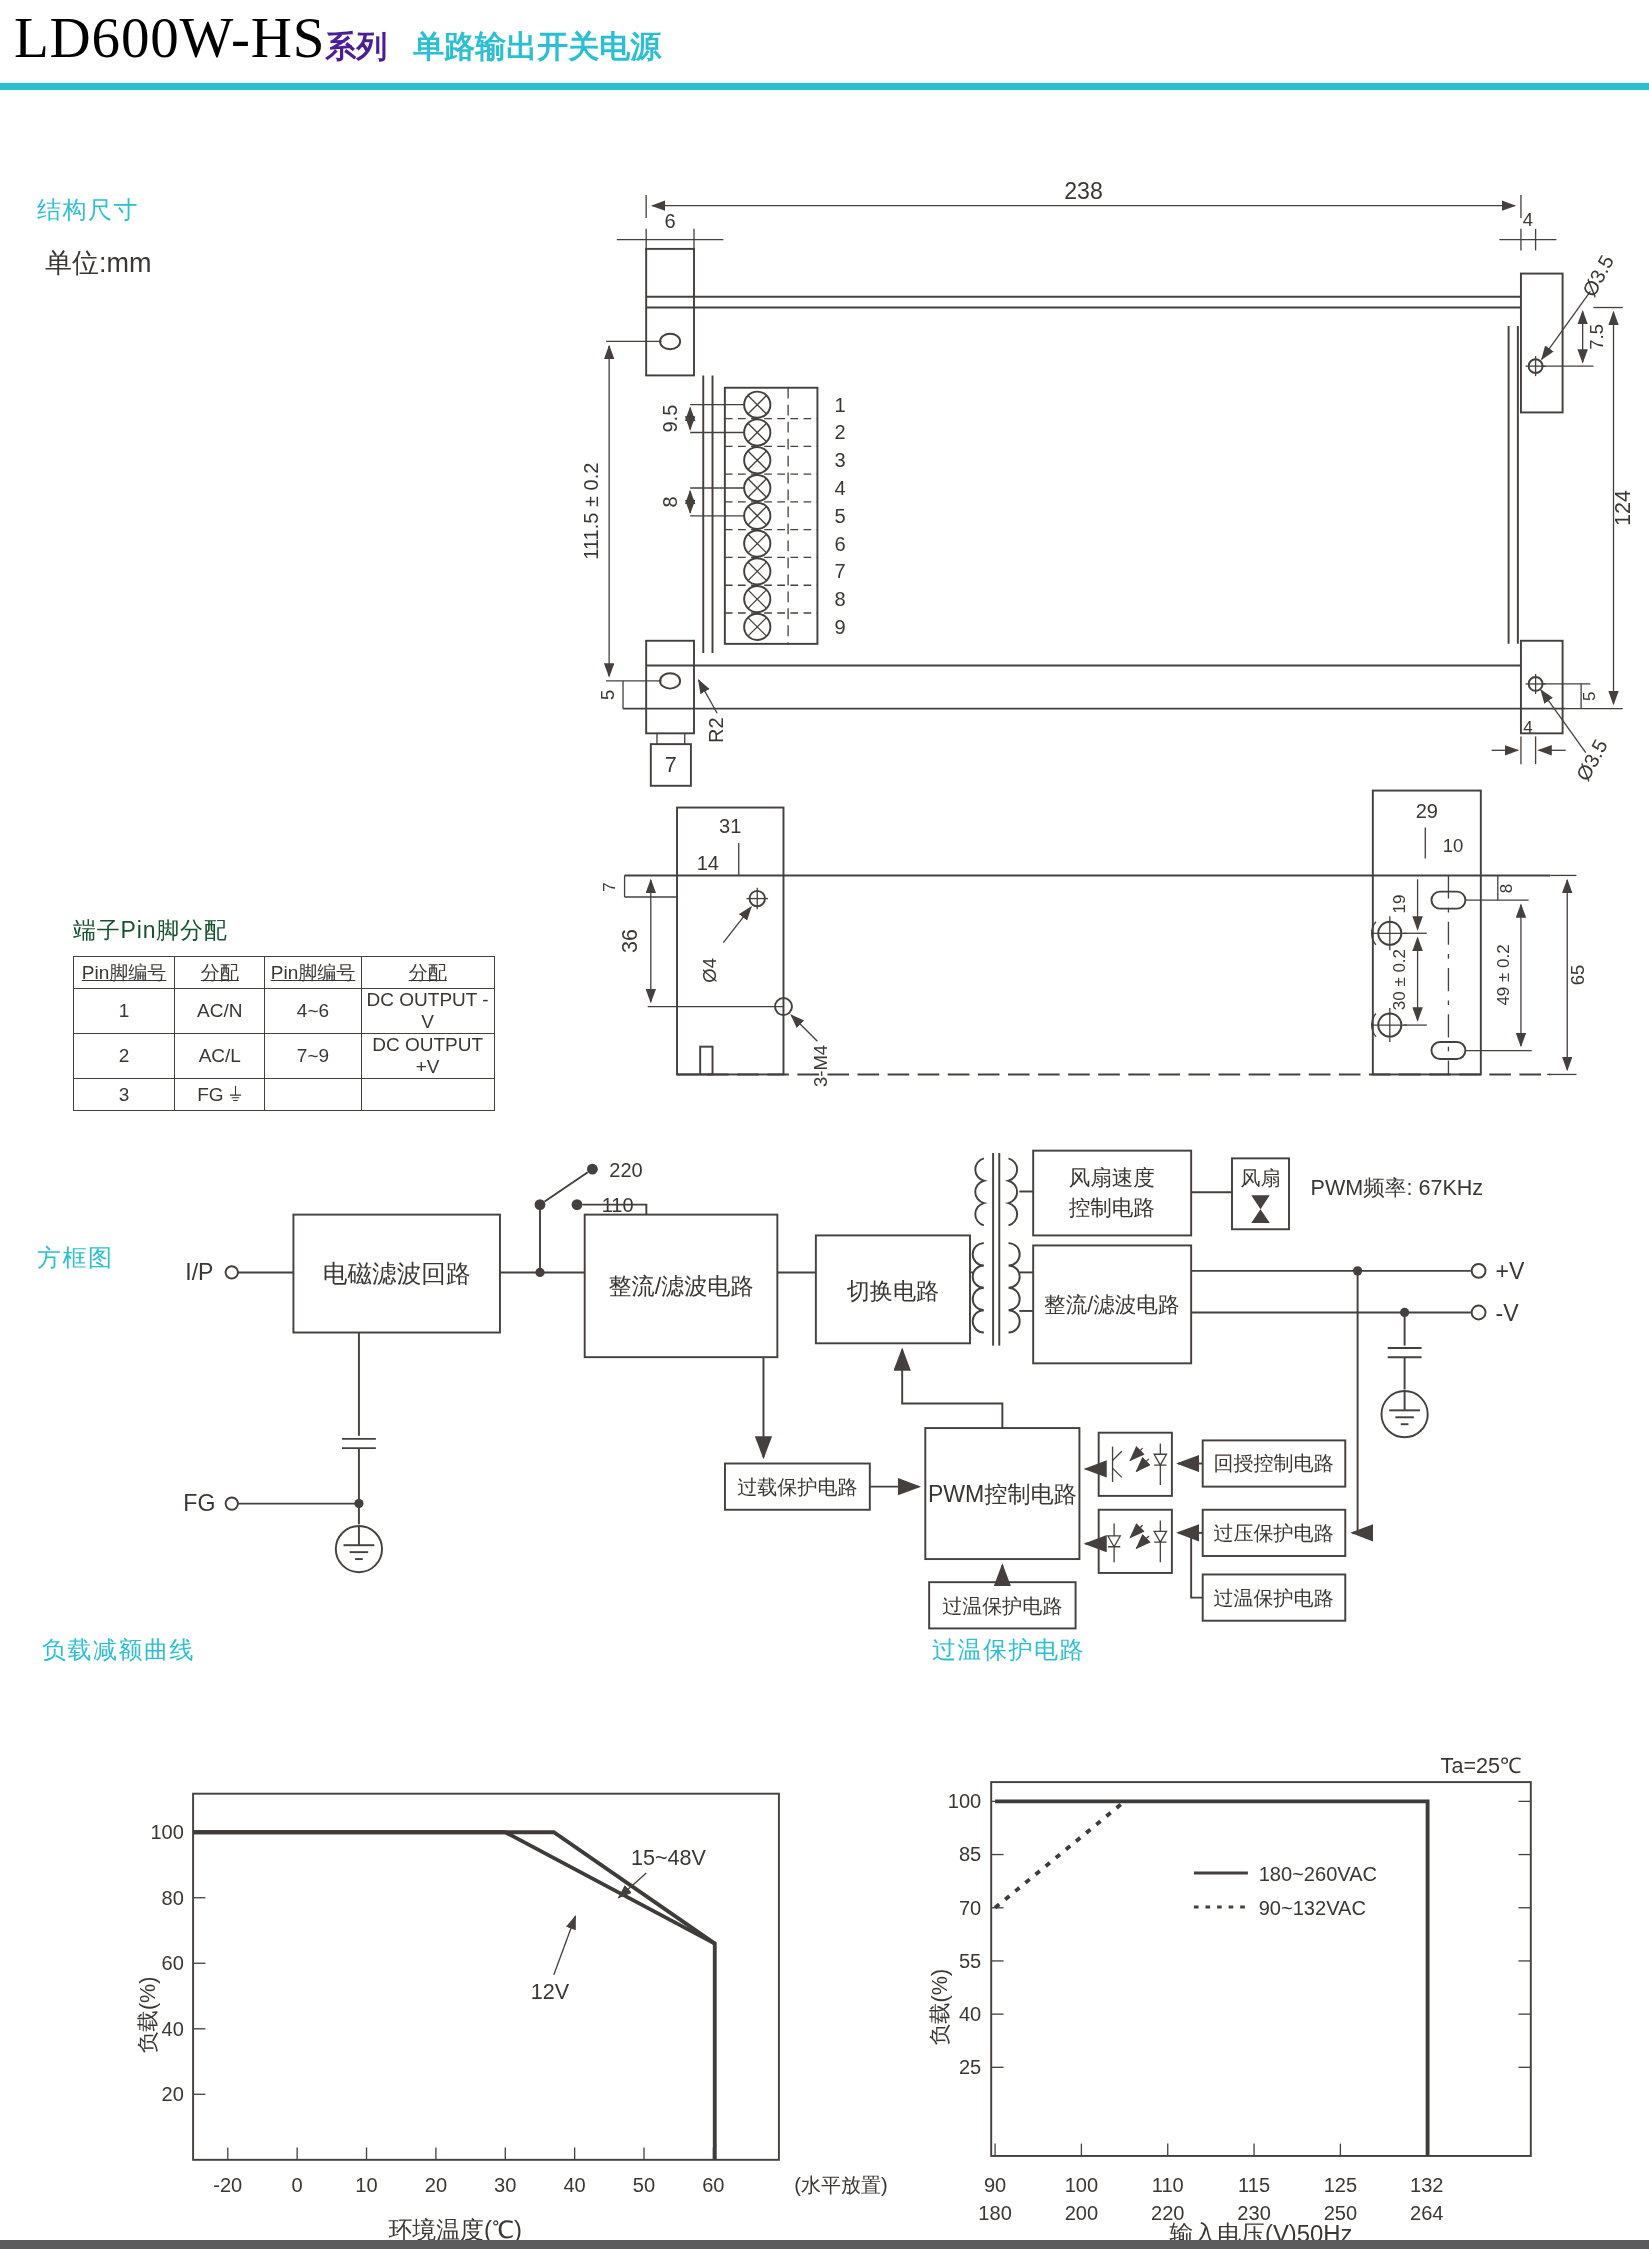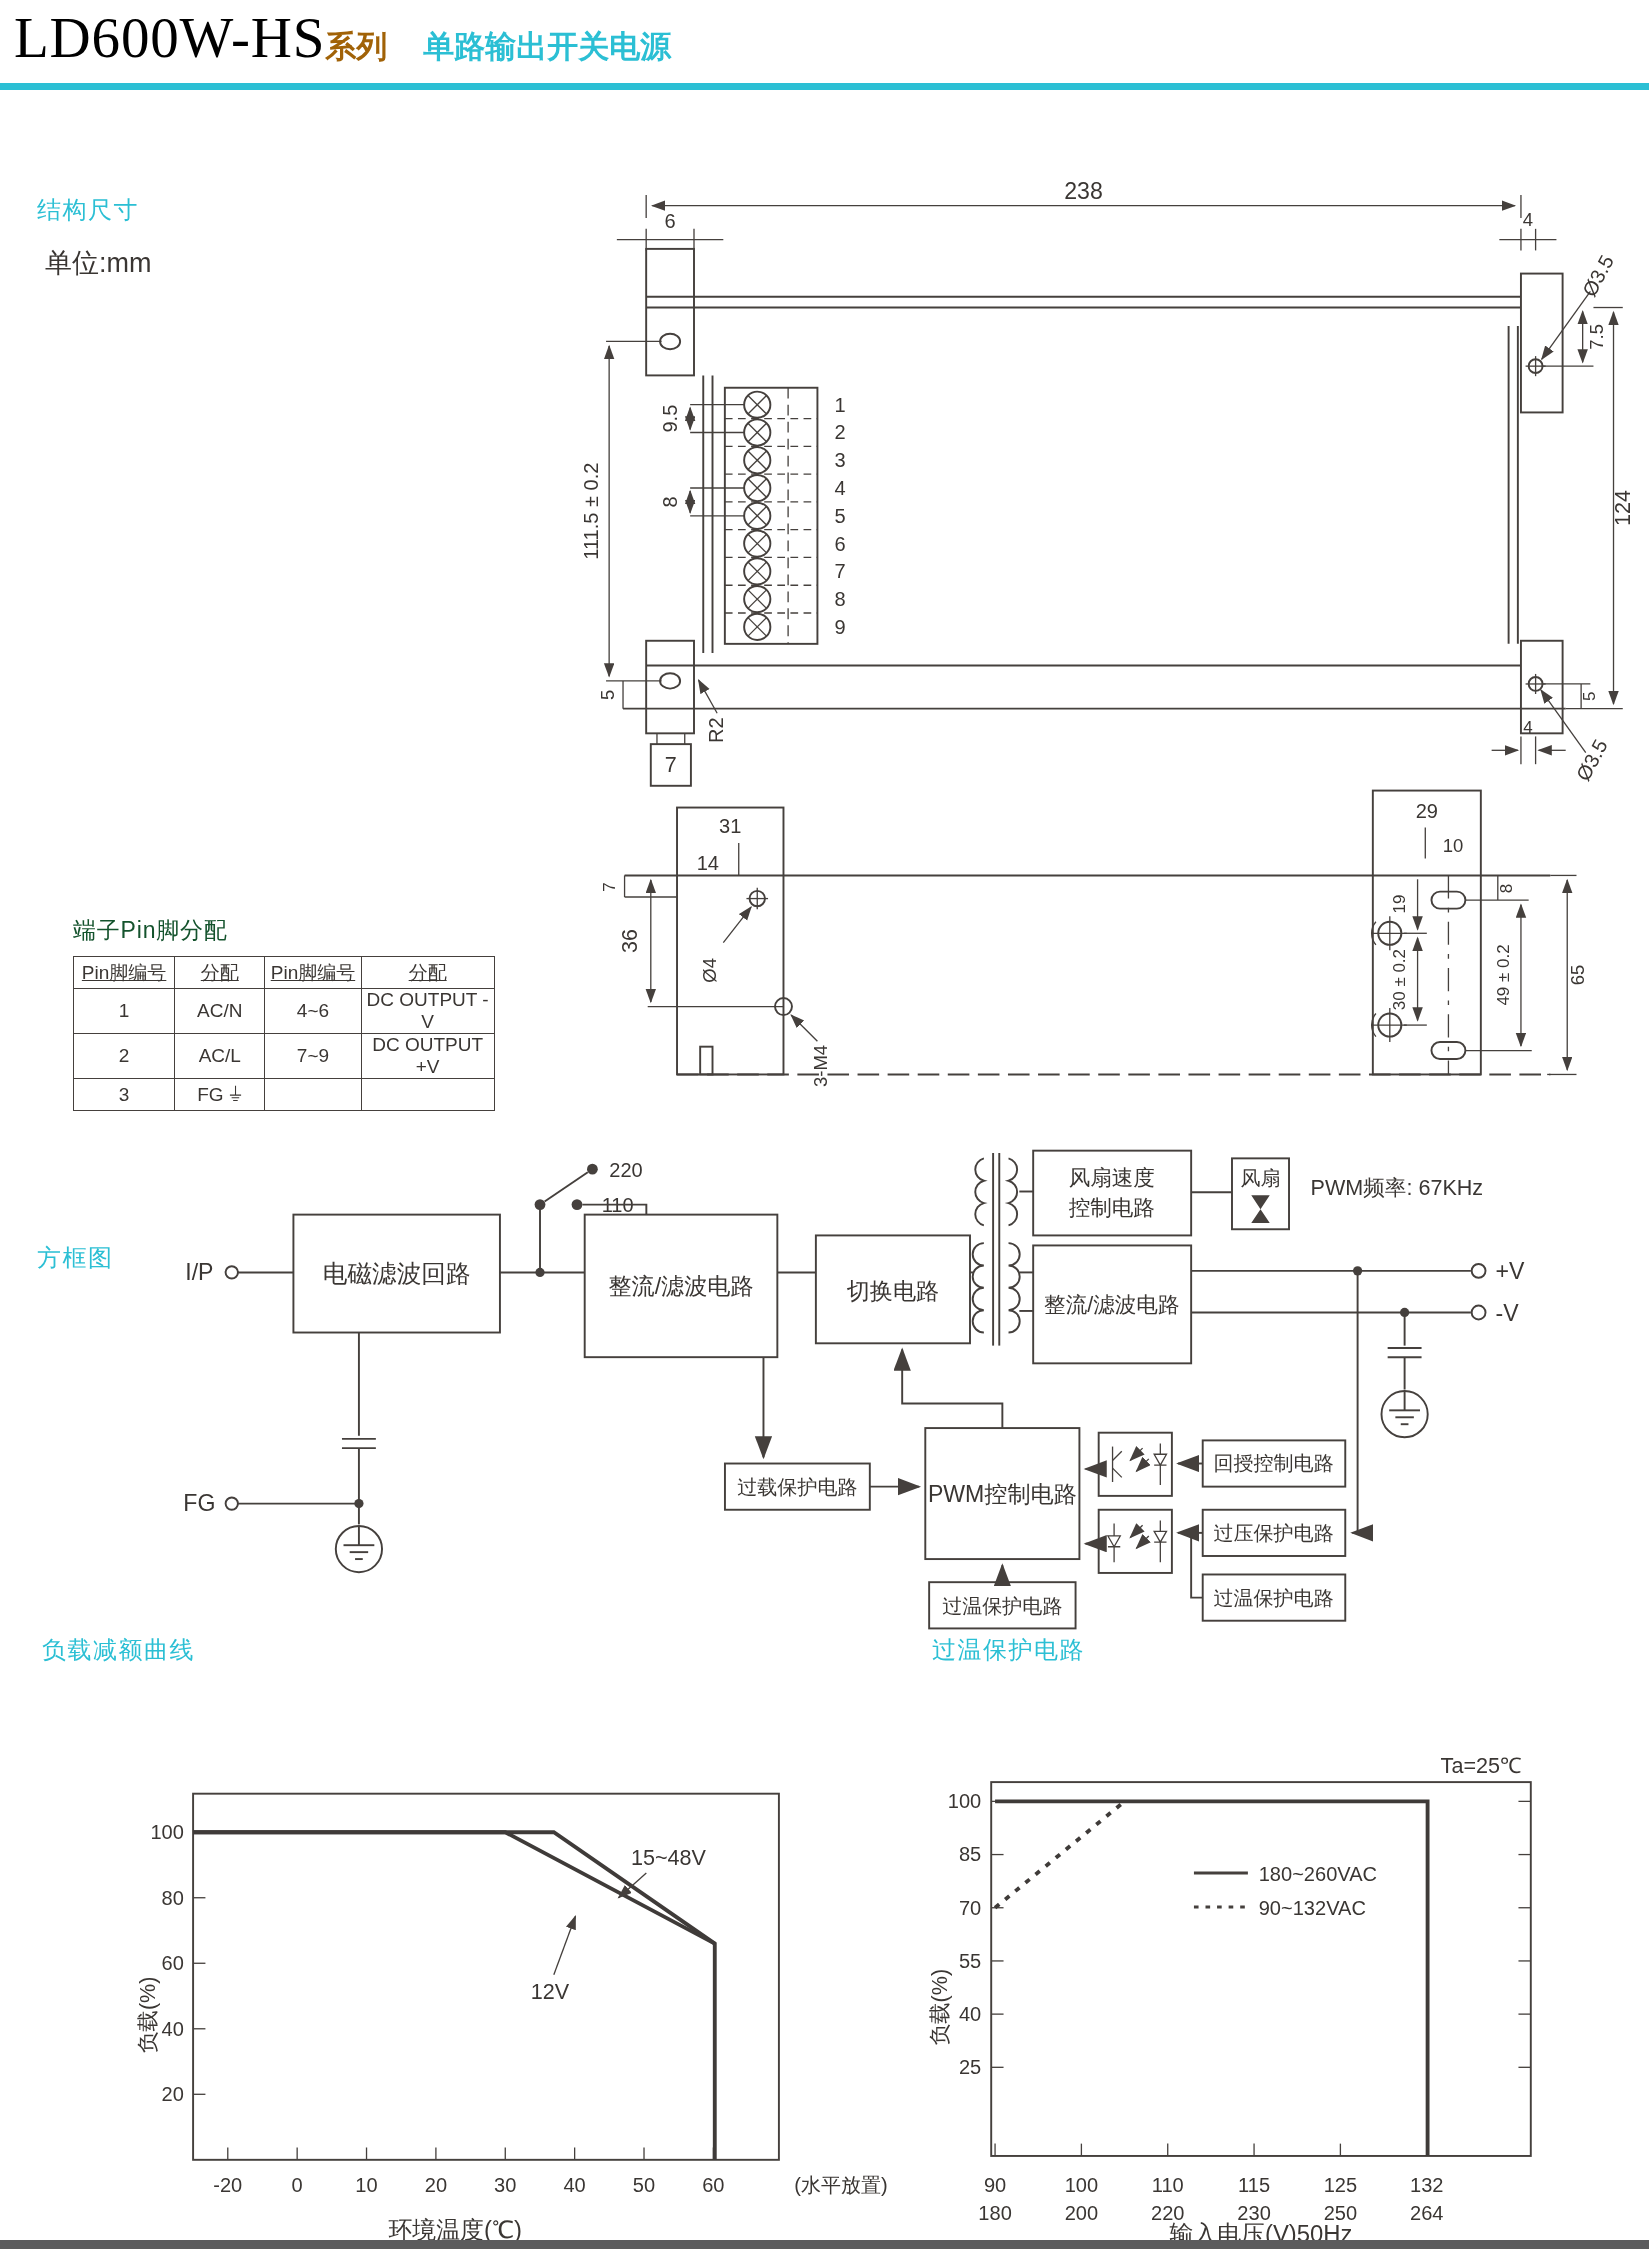--- a/index.html
+++ b/index.html
@@ -2,22 +2,22 @@
 <html style="font-size:12.3px"><head>
 <meta charset="utf-8">
 <style>
   html,body{margin:0;padding:0;background:#fff;}
   #page{position:relative;width:1649px;height:2250px;background:#fff;overflow:hidden;
         font-family:"Liberation Sans",sans-serif;color:#3a3633;}
   .abs{position:absolute;}
   
   #title-row{left:14px;top:4.6px;white-space:nowrap;}
   #title-model{font-family:"Liberation Serif",serif;font-size:57px;font-weight:400;color:#000000;letter-spacing:0.8px;}
-  #title-series{font-family:"Liberation Serif",serif;font-size:31px;font-weight:700;color:#a16207;}
-  #title-product{font-family:"Liberation Serif",serif;font-size:31px;font-weight:700;color:#2bbfd4;margin-left:36px;}
+  #title-series{font-family:"Liberation Serif",serif;font-size:31px;font-weight:700;color:#4c1d95;}
+  #title-product{font-family:"Liberation Serif",serif;font-size:31px;font-weight:700;color:#2bbfd4;margin-left:26px;}
   #logo{left:1310px;top:4.6px;display:flex;align-items:flex-start;}
   #logo-text{margin-left:7.7px;}
   #logo-cn{font-family:"Liberation Serif",serif;font-size:37px;font-weight:700;color:#1b7a8c;letter-spacing:4.6px;line-height:40px;}
   #logo-en{margin-top:1.5px;background:#c9242b;color:#fff;font-size:21px;font-weight:700;
            letter-spacing:3.1px;text-align:center;padding:2.3px 7.7px;}
   #header-rule{left:0;top:83px;width:1649px;height:7px;background:#2bbfd4;}
   #footer-rule{left:0;top:2240px;width:1649px;height:10px;background:#5b5b5d;}
   .sec-title{font-family:"Liberation Serif",serif;color:#2bbfd4;font-size:24px;font-weight:400;letter-spacing:1.5px;}
   .plain{font-size:27px;color:#3a3633;}
   

